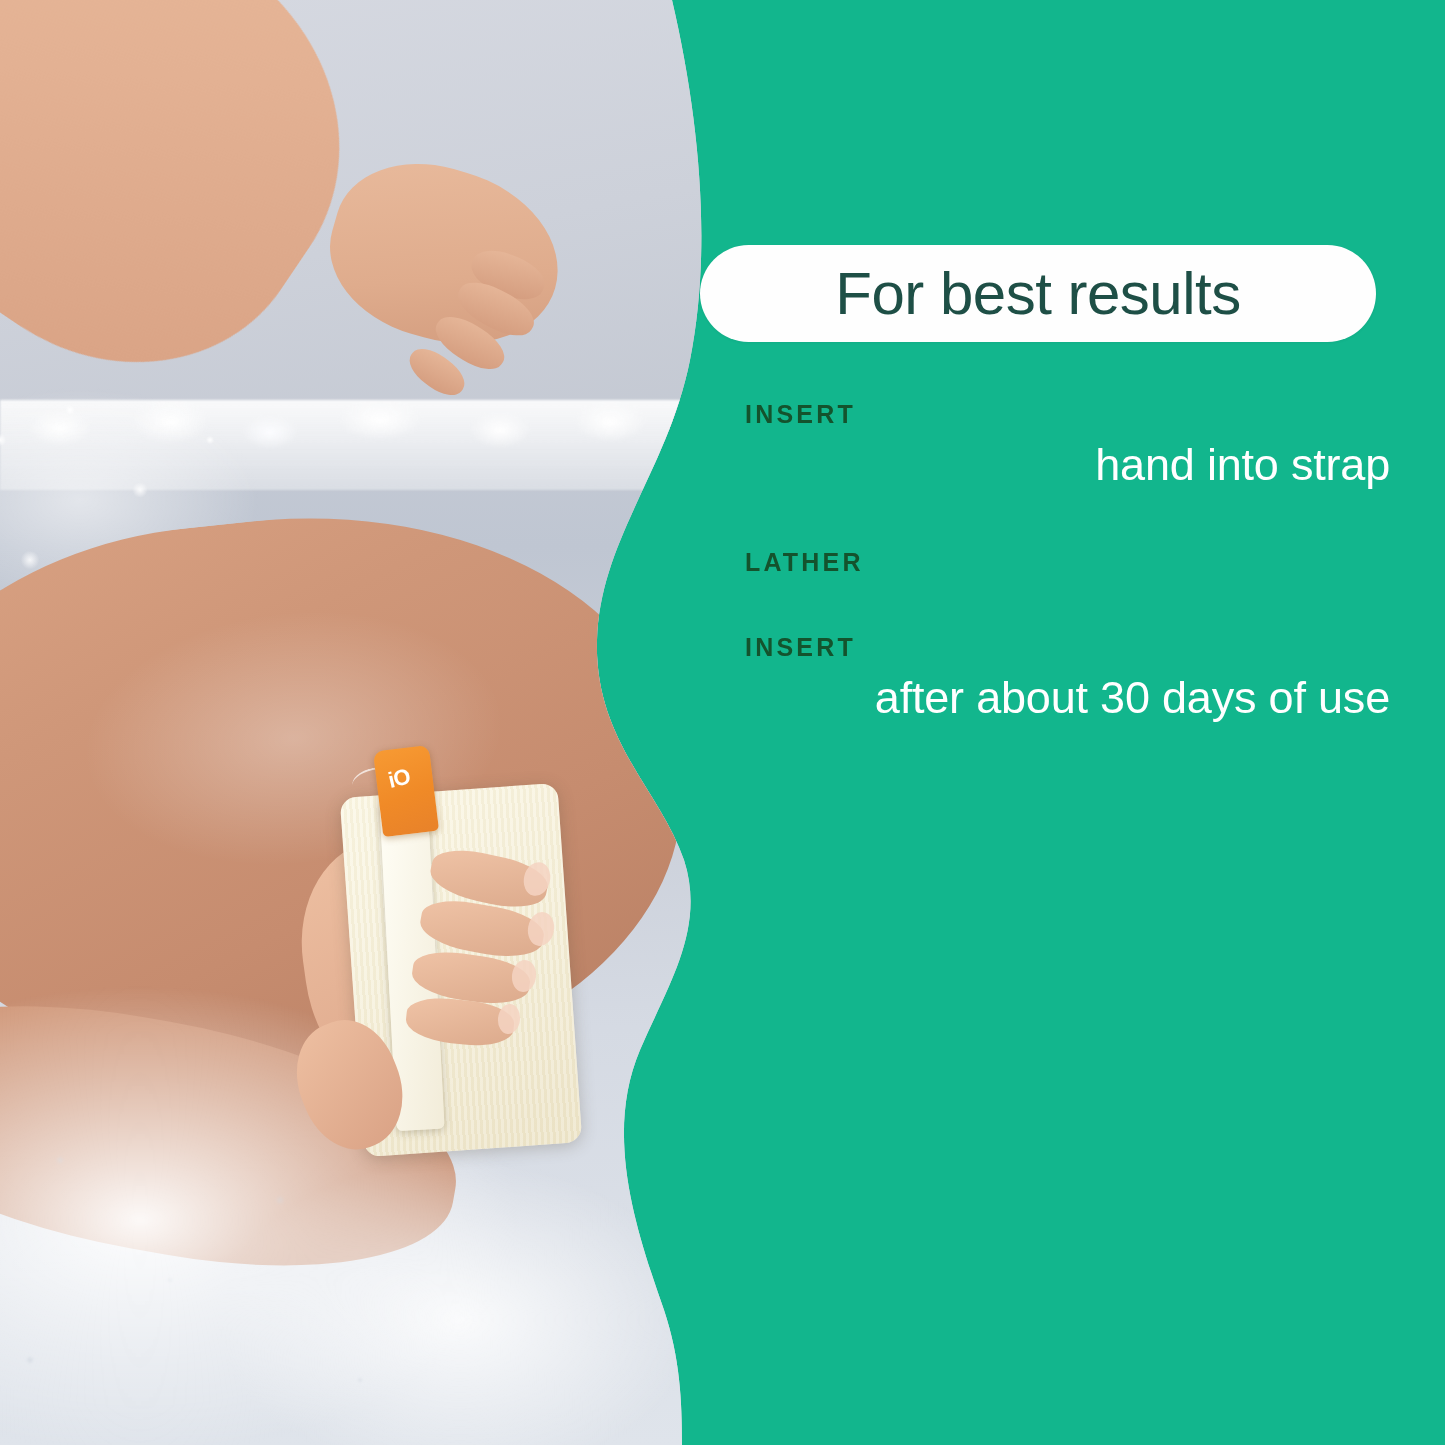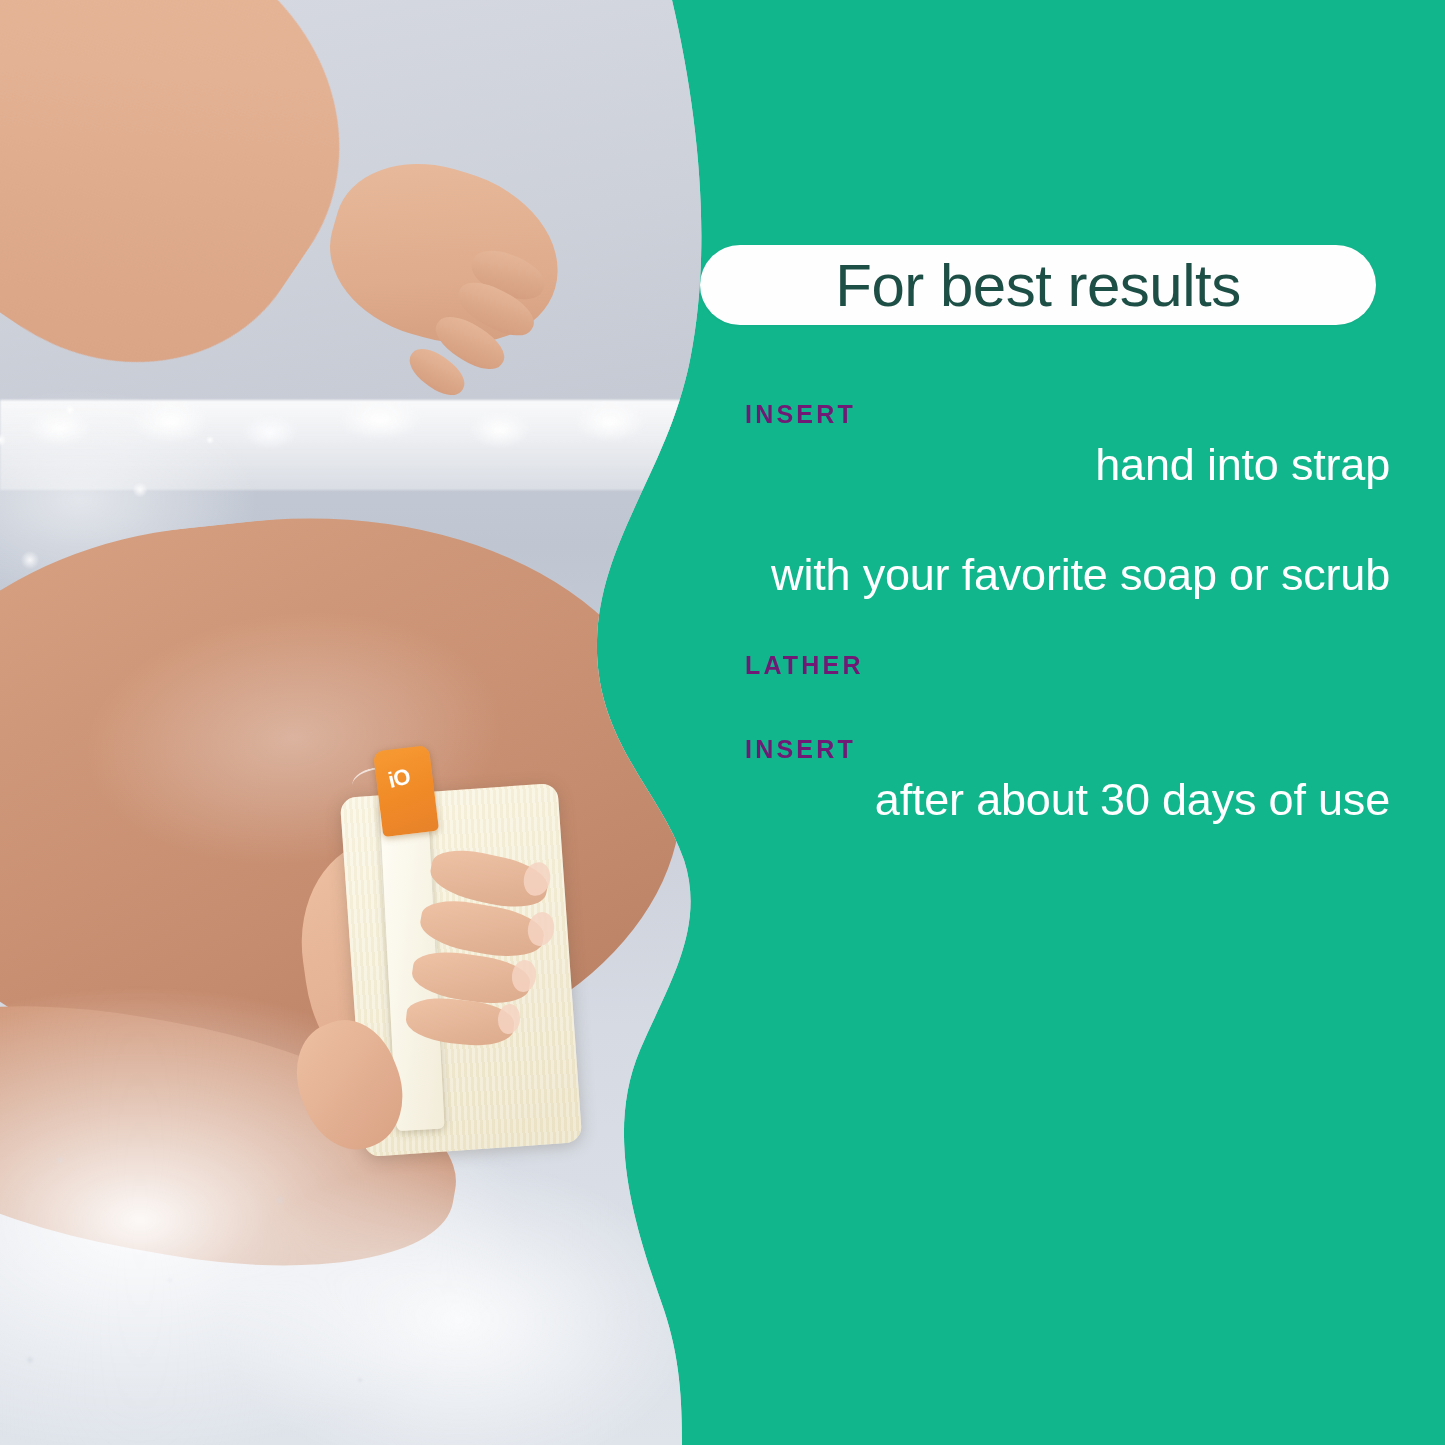--- a/index.html
+++ b/index.html
@@ -170,35 +170,35 @@
     position:absolute;left:352px;top:768px;width:44px;height:22px;
     border-top:2px solid rgba(255,255,255,.7);
     border-radius:50%;transform:rotate(-14deg);
   }
 
   
   .panel{position:absolute;left:0;top:0;width:1445px;height:1445px;pointer-events:none;}
   .panel > *{pointer-events:auto;}
 
   .title-pill{
-    position:absolute;left:700px;top:245px;width:676px;height:80px;
+    position:absolute;left:700px;top:245px;width:676px;height:97px;
     background:#fefefe;border-radius:54px;
     display:flex;align-items:center;justify-content:center;
     box-shadow:0 1px 3px rgba(0,0,0,.05);
   }
   .title-pill span{
     color:#1e4f46;font-size:60px;font-weight:400;letter-spacing:-.5px;
     font-family:"Liberation Sans",sans-serif;
   }
 
   .steps{position:absolute;left:745px;top:400px;width:660px;}
   .step{margin-bottom:34px;}
   .step:last-child{margin-bottom:0;}
   .step-label{
-    color:#701a75;font-size:25px;font-weight:700;
+    color:#14532d;font-size:25px;font-weight:700;
     letter-spacing:3.2px;line-height:1.15;margin-bottom:9px;
     font-family:"Liberation Sans",sans-serif;
   }
   .step-text{
     color:#ffffff;font-size:45px;font-weight:400;line-height:1.21;
     letter-spacing:-.2px;max-width:645px;
     font-family:"Liberation Sans",sans-serif;
     text-align:right;
   }
   .s-insert{margin-bottom:56px;}
@@ -255,21 +255,20 @@
     </div>
 
     <div class="steps">
 
       <div class="step s-insert">
         <div class="step-label">INSERT</div>
         <div class="step-text">hand into strap</div>
       </div>
 
       <div class="step s-lather">
-        <div class="step-text">with your favorite soap or scrub</div>
       </div>
 
       <div class="step s-massage">
         <div class="step-label">LATHER</div>
       </div>
 
 
       <div class="step s-replace">
         <div class="step-label">INSERT</div>
         <div class="step-text">after about 30 days of use</div>

